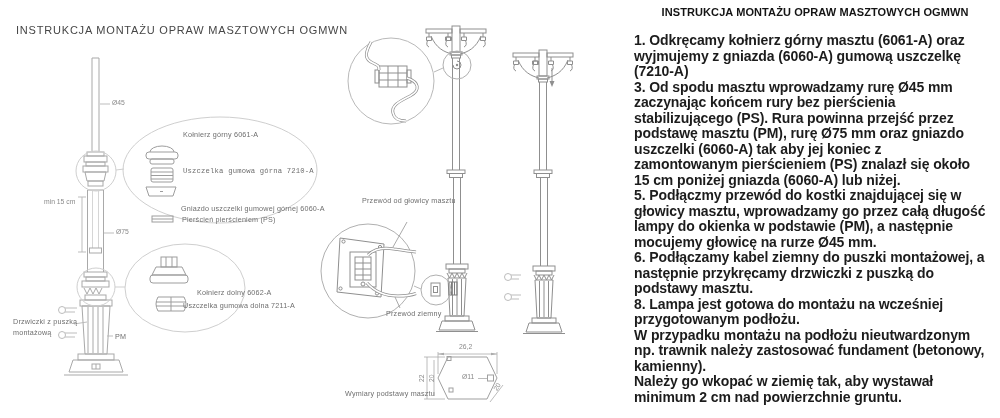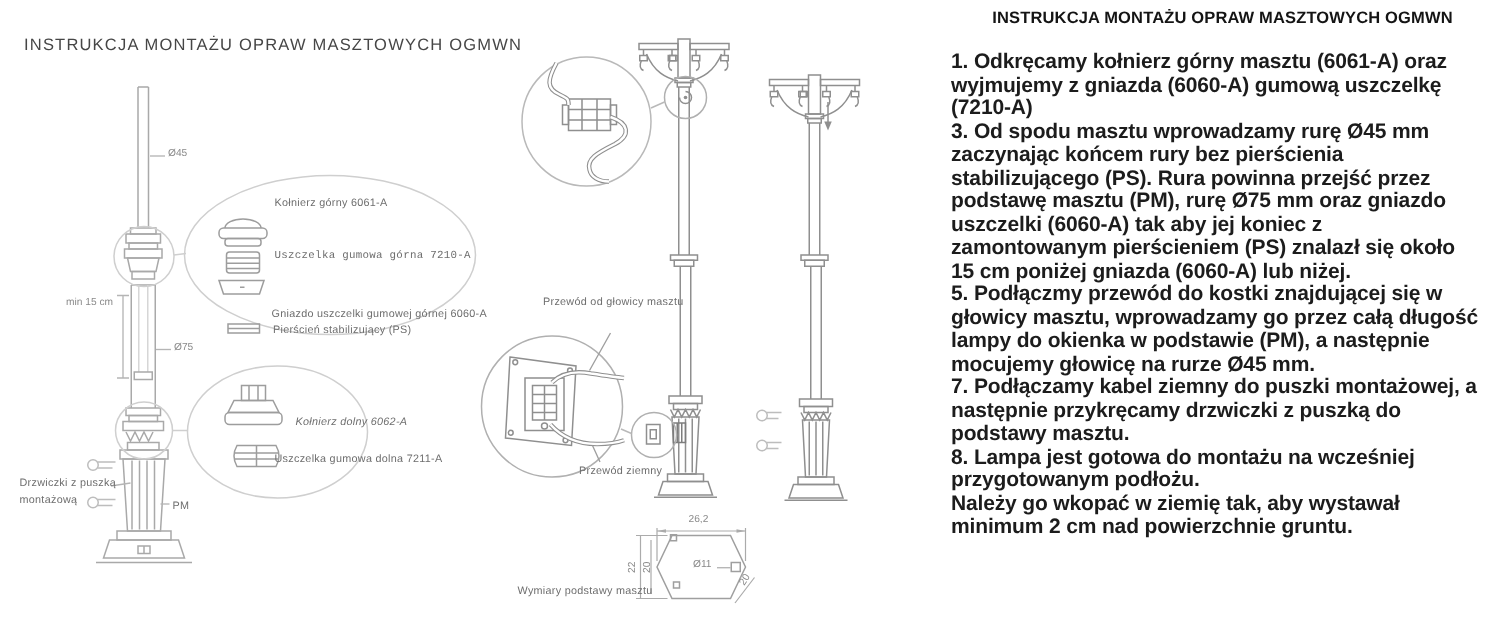--- a/index.html
+++ b/index.html
@@ -238,38 +238,39 @@
 
 <div class="abs left-title">INSTRUKCJA MONTAŻU OPRAW MASZTOWYCH OGMWN</div>
 
 <div class="abs dim" style="left:112px;top:99px;">Ø45</div>
 <div class="abs dim" style="left:44px;top:198px;">min 15 cm</div>
 <div class="abs dim" style="left:116px;top:228px;">Ø75</div>
 
 <div class="abs dlabel" style="left:183px;top:130px;">Kołnierz górny 6061-A</div>
 <div class="abs dlabel" style="left:183px;top:167px;font-family:Liberation Mono, monospace;">Uszczelka gumowa górna 7210-A</div>
 <div class="abs dlabel" style="left:181px;top:188px;margin-top:16px;">Gniazdo uszczelki gumowej górnej 6060-A</div>
-<div class="abs dlabel" style="left:182px;top:215px;">Pierścień stabilizujący (PS)</div>
-<div class="abs dlabel" style="left:197px;top:276px;font-style:italic;">Kołnierz dolny 6062-A</div>
+<div class="abs dlabel" style="left:182px;top:215px;">Pierścień pierścieniem (PS)</div>
+<div class="abs dlabel" style="left:197px;top:288px;">Kołnierz dolny 6062-A</div>
 <div class="abs dlabel" style="left:183px;top:301px;">Uszczelka gumowa dolna 7211-A</div>
 <div class="abs dlabel" style="left:13px;top:317px;">Drzwiczki z puszką</div>
 <div class="abs dlabel" style="left:13px;top:328px;">montażową</div>
 <div class="abs dlabel" style="left:115px;top:332px;">PM</div>
 
 <div class="abs dlabel" style="left:362px;top:196px;">Przewód od głowicy masztu</div>
 <div class="abs dlabel" style="left:386px;top:309px;">Przewód ziemny</div>
 <div class="abs dlabel" style="left:345px;top:389px;">Wymiary podstawy masztu</div>
 
 <div class="abs dim" style="left:459px;top:343px;">26,2</div>
 <div class="abs dim rot" style="left:418px;top:382px;">22</div>
 <div class="abs dim rot" style="left:428px;top:382px;">20</div>
 <div class="abs dim" style="left:462px;top:373px;">Ø11</div>
 <div class="abs dim" style="left:492px;top:388px;transform:rotate(-58deg);transform-origin:left top;">20</div>
 
 <div class="abs right-title">INSTRUKCJA MONTAŻU OPRAW MASZTOWYCH OGMWN</div>
 <div class="abs steps">
   <p>1. Odkręcamy kołnierz górny masztu (6061-A) oraz wyjmujemy z gniazda (6060-A) gumową uszczelkę (7210-A)</p>
   <p>3. Od spodu masztu wprowadzamy rurę Ø45 mm zaczynając końcem rury bez pierścienia stabilizującego (PS). Rura powinna przejść przez podstawę masztu (PM), rurę Ø75 mm oraz gniazdo uszczelki (6060-A) tak aby jej koniec z zamontowanym pierścieniem (PS) znalazł się około 15 cm poniżej gniazda (6060-A) lub niżej.</p>
   <p>5. Podłączmy przewód do kostki znajdującej się w głowicy masztu, wprowadzamy go przez całą długość lampy do okienka w podstawie (PM), a następnie mocujemy głowicę na rurze Ø45 mm.</p>
-  <p>7. Podłączamy kabel ziemny do puszki montażowej, a następnie przykręcamy drzwiczki z puszką do podstawy masztu.</p>
+  <p>6. Podłączamy kabel ziemny do puszki montażowej, a następnie przykręcamy drzwiczki z puszką do podstawy masztu.</p>
   <p>8. Lampa jest gotowa do montażu na wcześniej przygotowanym podłożu.</p>
+  <p>W przypadku montażu na podłożu nieutwardzonym np. trawnik należy zastosować fundament (betonowy, kamienny).</p>
   <p>Należy go wkopać w ziemię tak, aby wystawał minimum 2 cm nad powierzchnie gruntu.</p>
 </div>
 
 </body></html>

